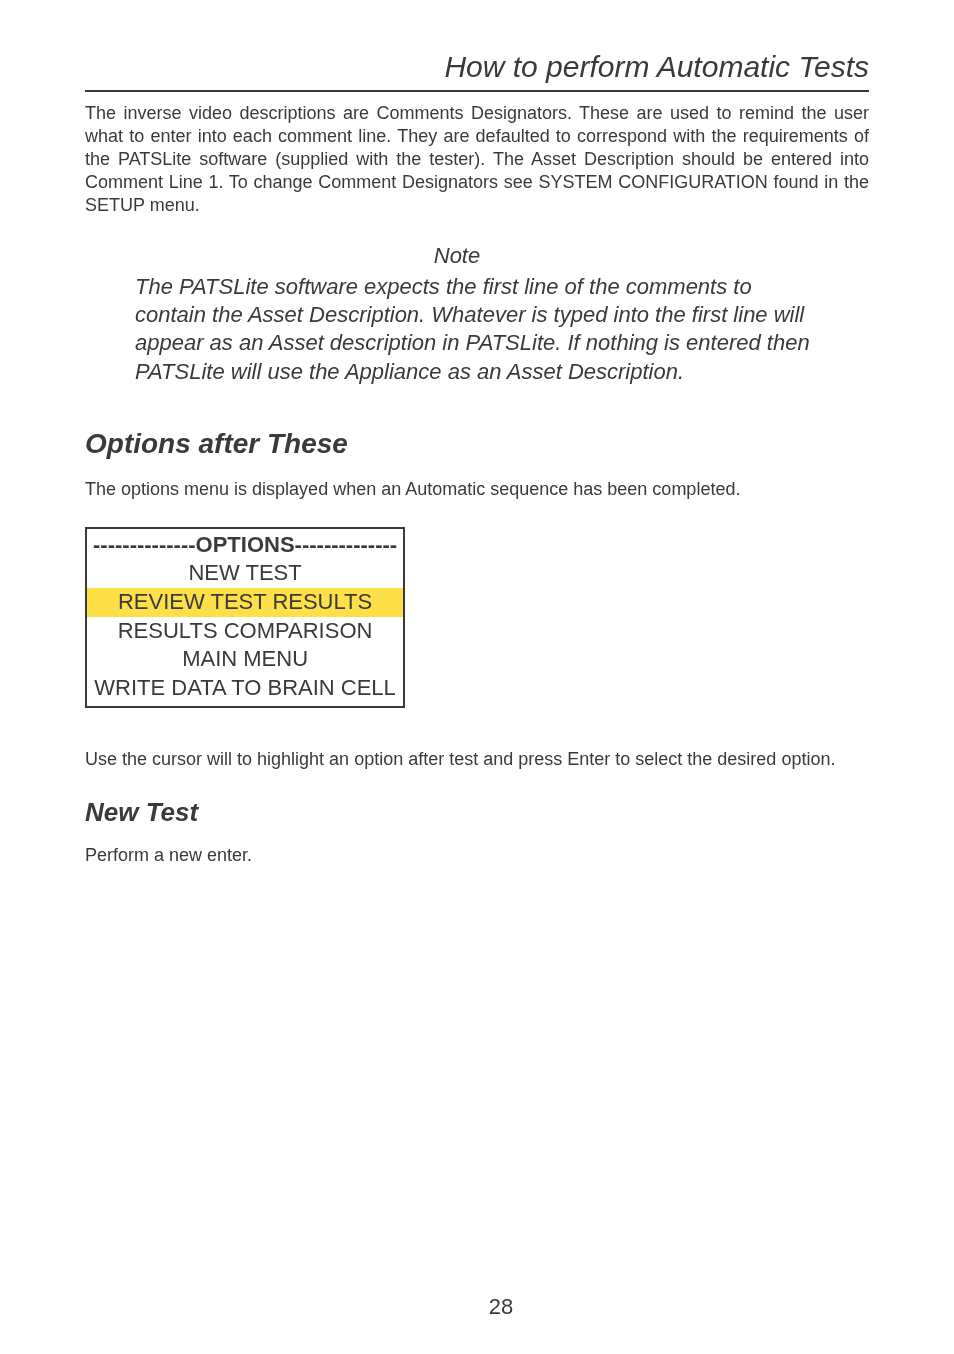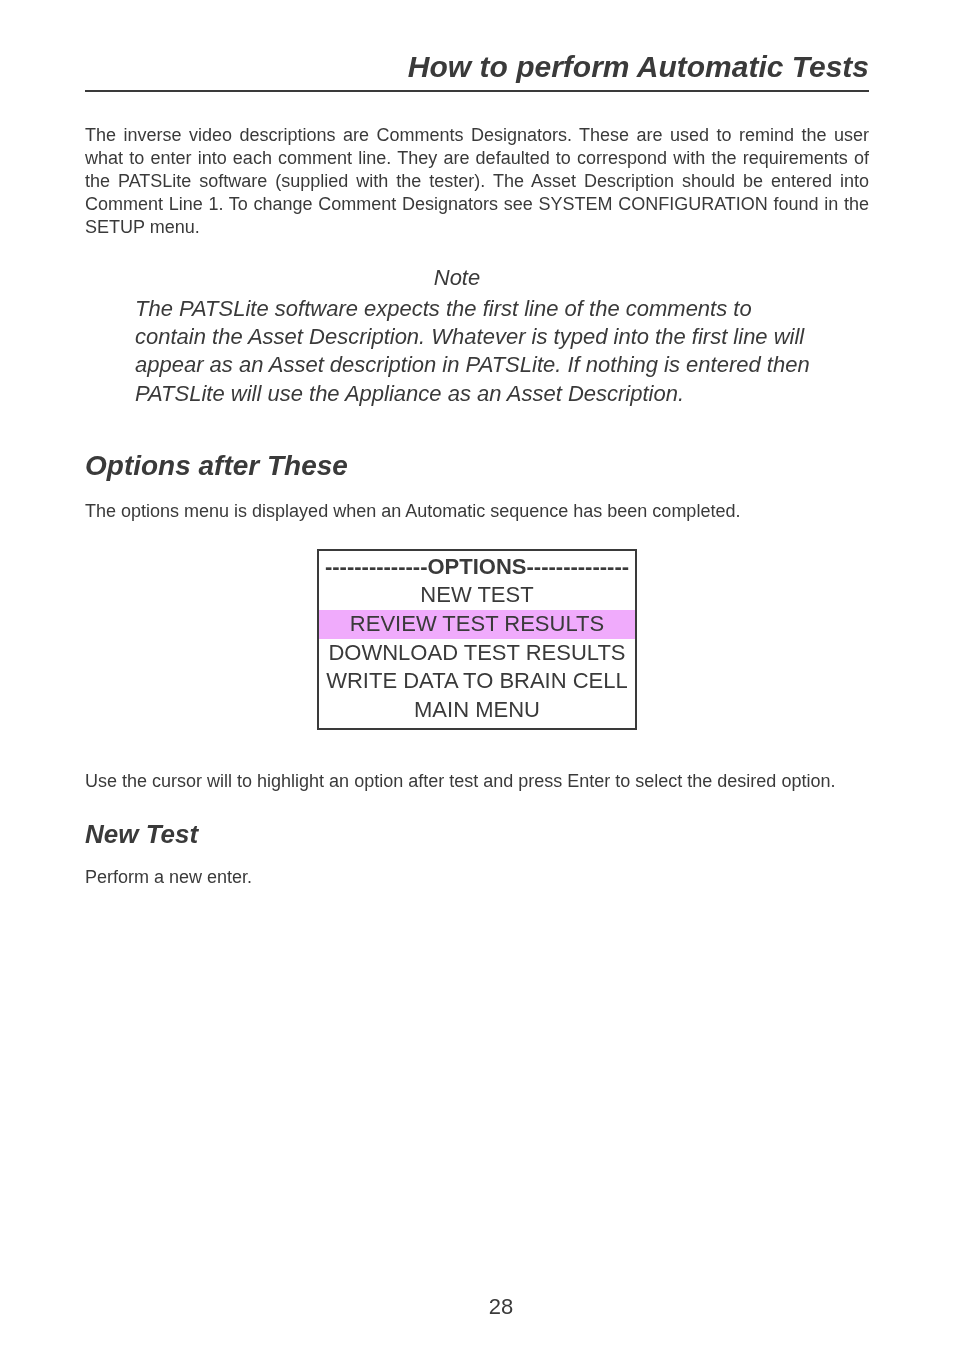--- a/index.html
+++ b/index.html
@@ -12,25 +12,25 @@
       height: 1354px;
       background: #ffffff;
       font-family: Arial, Helvetica, sans-serif;
       color: #3a3a3a;
       padding: 50px 85px 40px 85px;
       position: relative;
     }
     .header-title {
       font-size: 30px;
       font-style: italic;
-      font-weight: bold;
+      font-weight: normal;
       text-align: right;
       padding-bottom: 6px;
       border-bottom: 2px solid #3a3a3a;
-      margin-bottom: 32px;
+      margin-bottom: 10px;
     }
     .body-para {
       font-size: 18px;
       text-align: justify;
       line-height: 1.28;
       margin-bottom: 26px;
     }
     .note-label {
       font-size: 22px;
       font-style: italic;
@@ -45,38 +45,37 @@
       margin: 0 56px 42px 50px;
     }
     .section-heading {
       font-size: 28px;
       font-style: italic;
       font-weight: bold;
       margin-bottom: 18px;
     }
     .options-box-wrap {
       display: flex;
-      justify-content: center;
       margin: 18px 0 40px 0;
     }
     .options-box {
       border: 2px solid #3a3a3a;
       padding: 2px 6px 4px 6px;
       text-align: center;
       font-size: 22px;
       line-height: 1.3;
     }
     .options-header {
       font-weight: bold;
     }
     .options-item {
       white-space: nowrap;
     }
     .highlighted {
-      background: #f0abfc;
+      background: #fde047;
       display: block;
       margin: 0 -6px;
       padding: 0 6px;
     }
     .sub-heading {
       font-size: 26px;
       font-style: italic;
       margin-top: 8px;
       margin-bottom: 16px;
     }
@@ -103,23 +102,23 @@
 
 <h2 class="section-heading">Options after These</h2>
 
 <p class="body-para">The options menu is displayed when an Automatic sequence has been completed.</p>
 
 <div class="options-box-wrap">
   <div class="options-box">
     <div class="options-header">--------------OPTIONS--------------</div>
     <div class="options-item">NEW TEST</div>
     <span class="options-item highlighted">REVIEW TEST RESULTS</span>
-    <div class="options-item">DOWNLOAD TEST RESULTS</div>
+    <div class="options-item">RESULTS COMPARISON</div>
+    <div class="options-item">MAIN MENU</div>
     <div class="options-item">WRITE DATA TO BRAIN CELL</div>
-    <div class="options-item">MAIN MENU</div>
   </div>
 </div>
 
 <p class="body-para">Use the cursor will to highlight an option after test and press Enter to select the desired option.</p>
 
 <h3 class="sub-heading">New Test</h3>
 
 <p class="body-para">Perform a new enter.</p>
 
 <div class="page-number">28</div>

